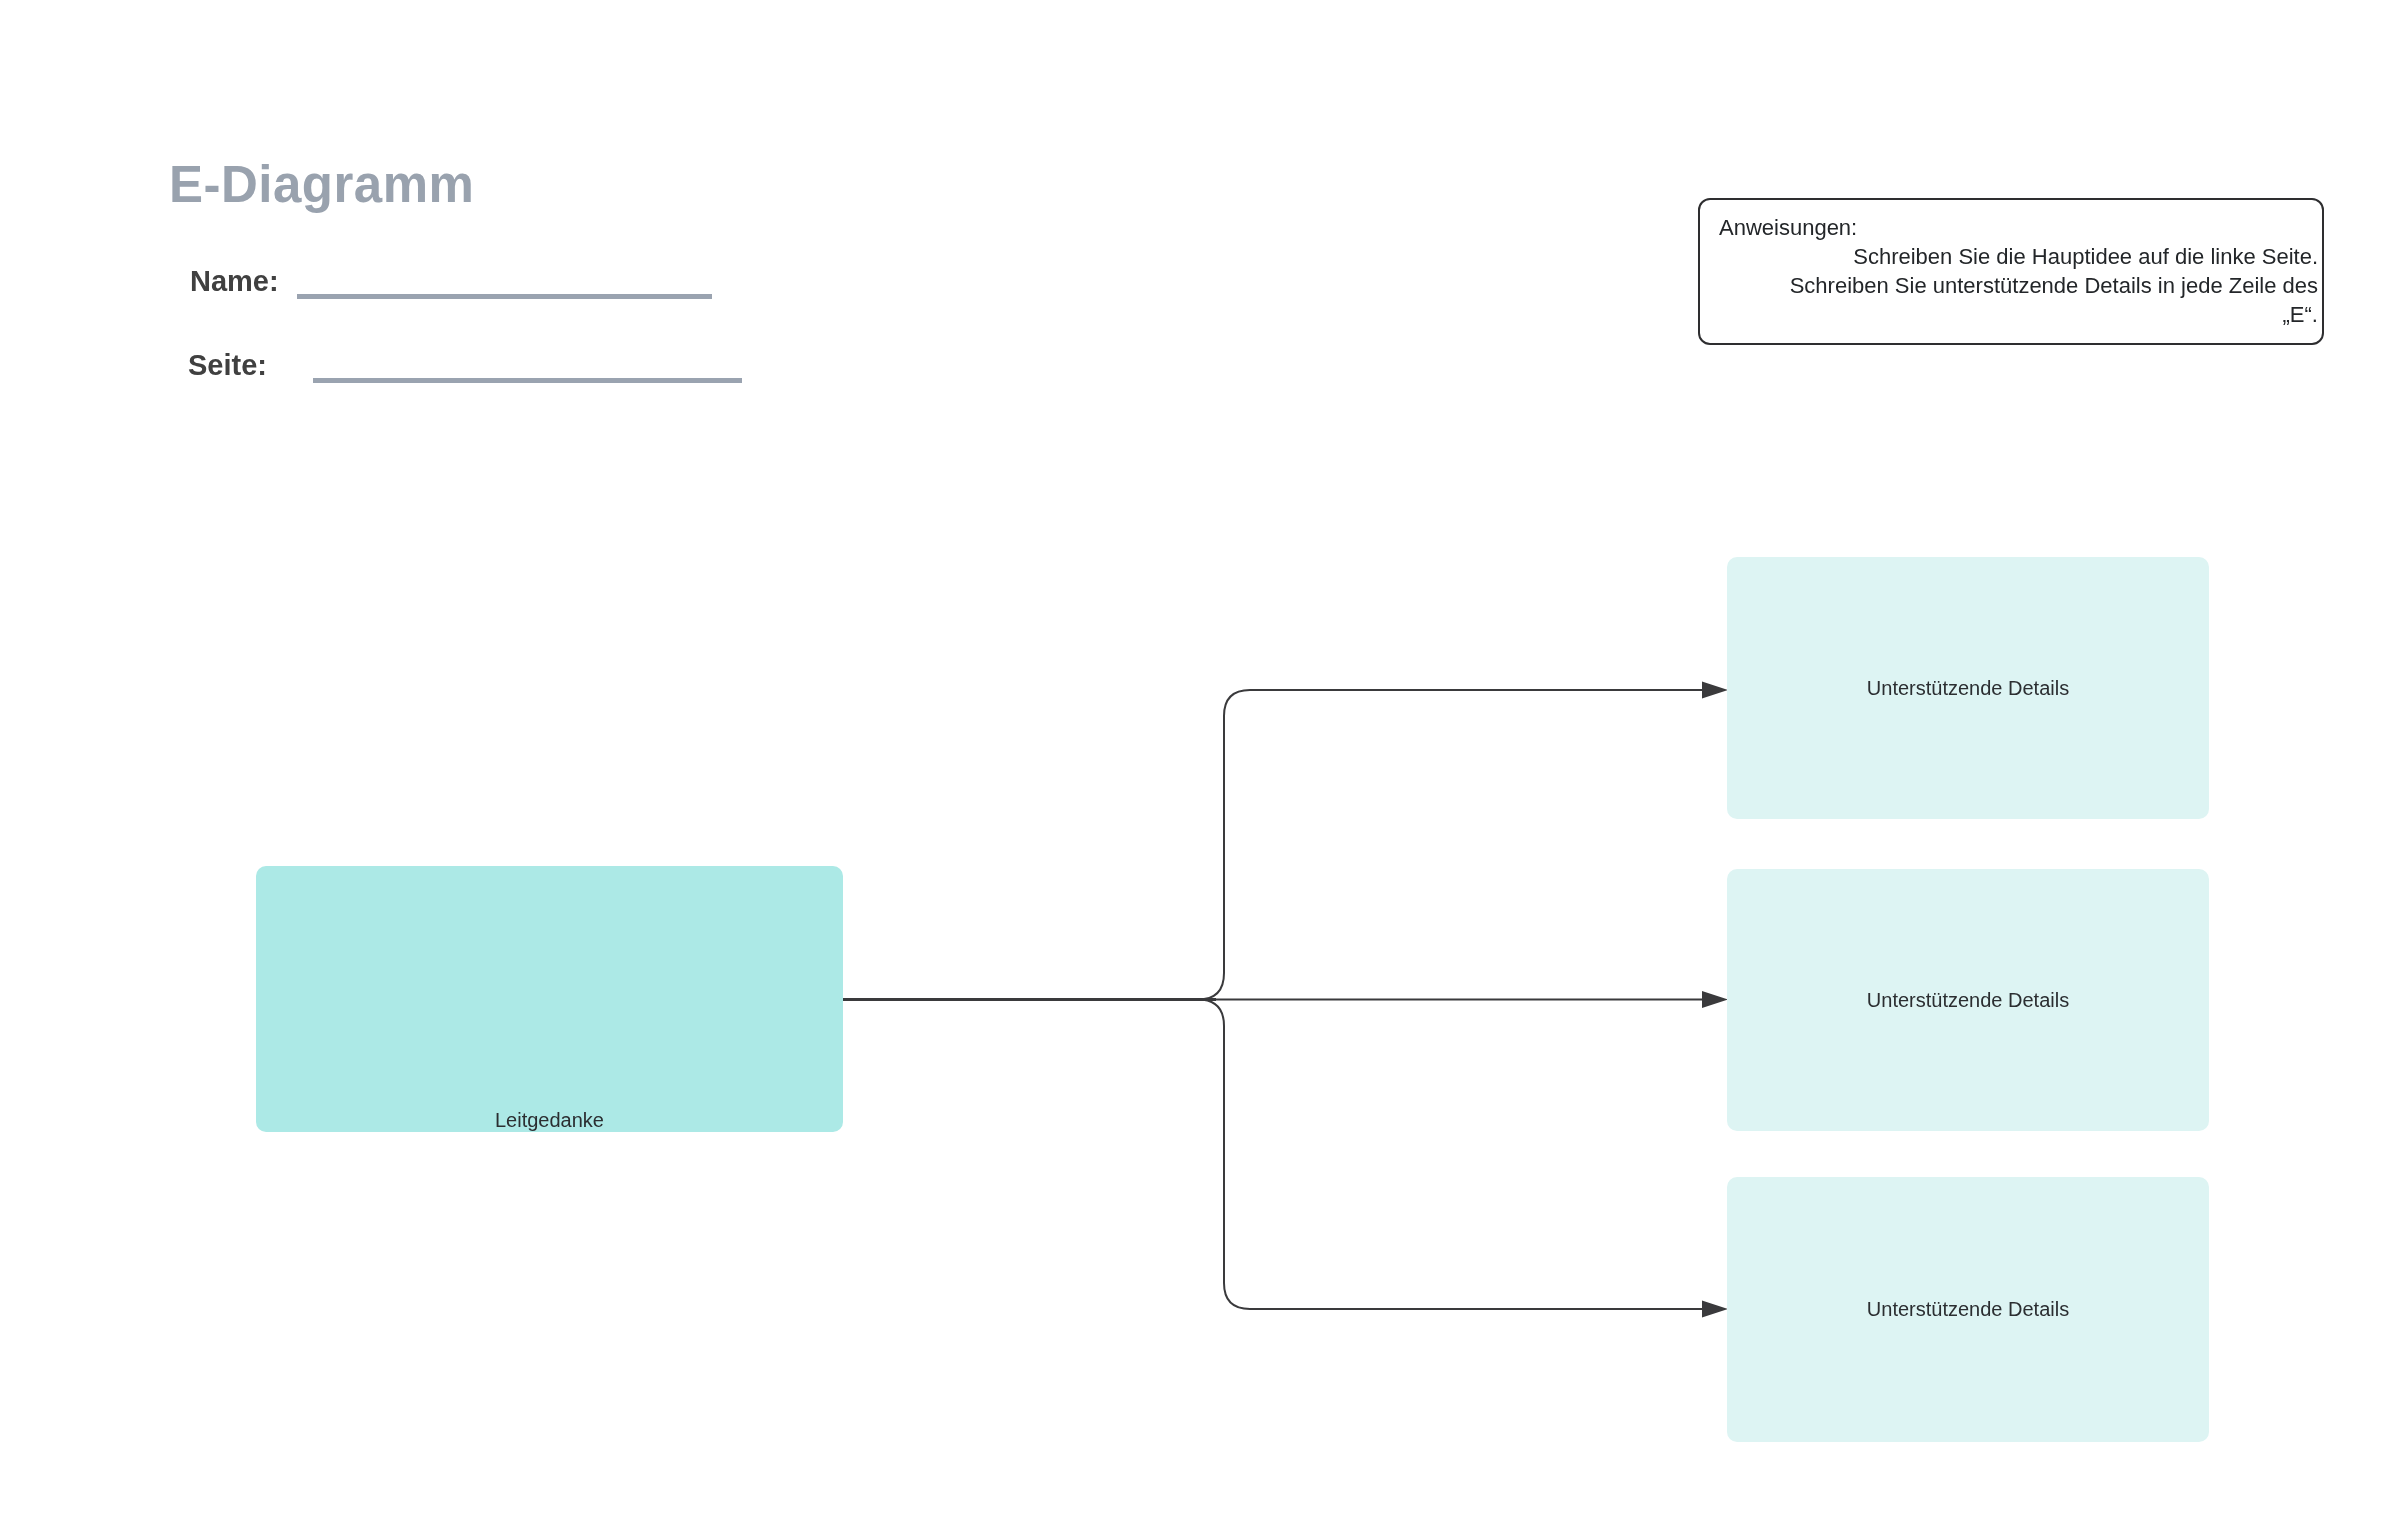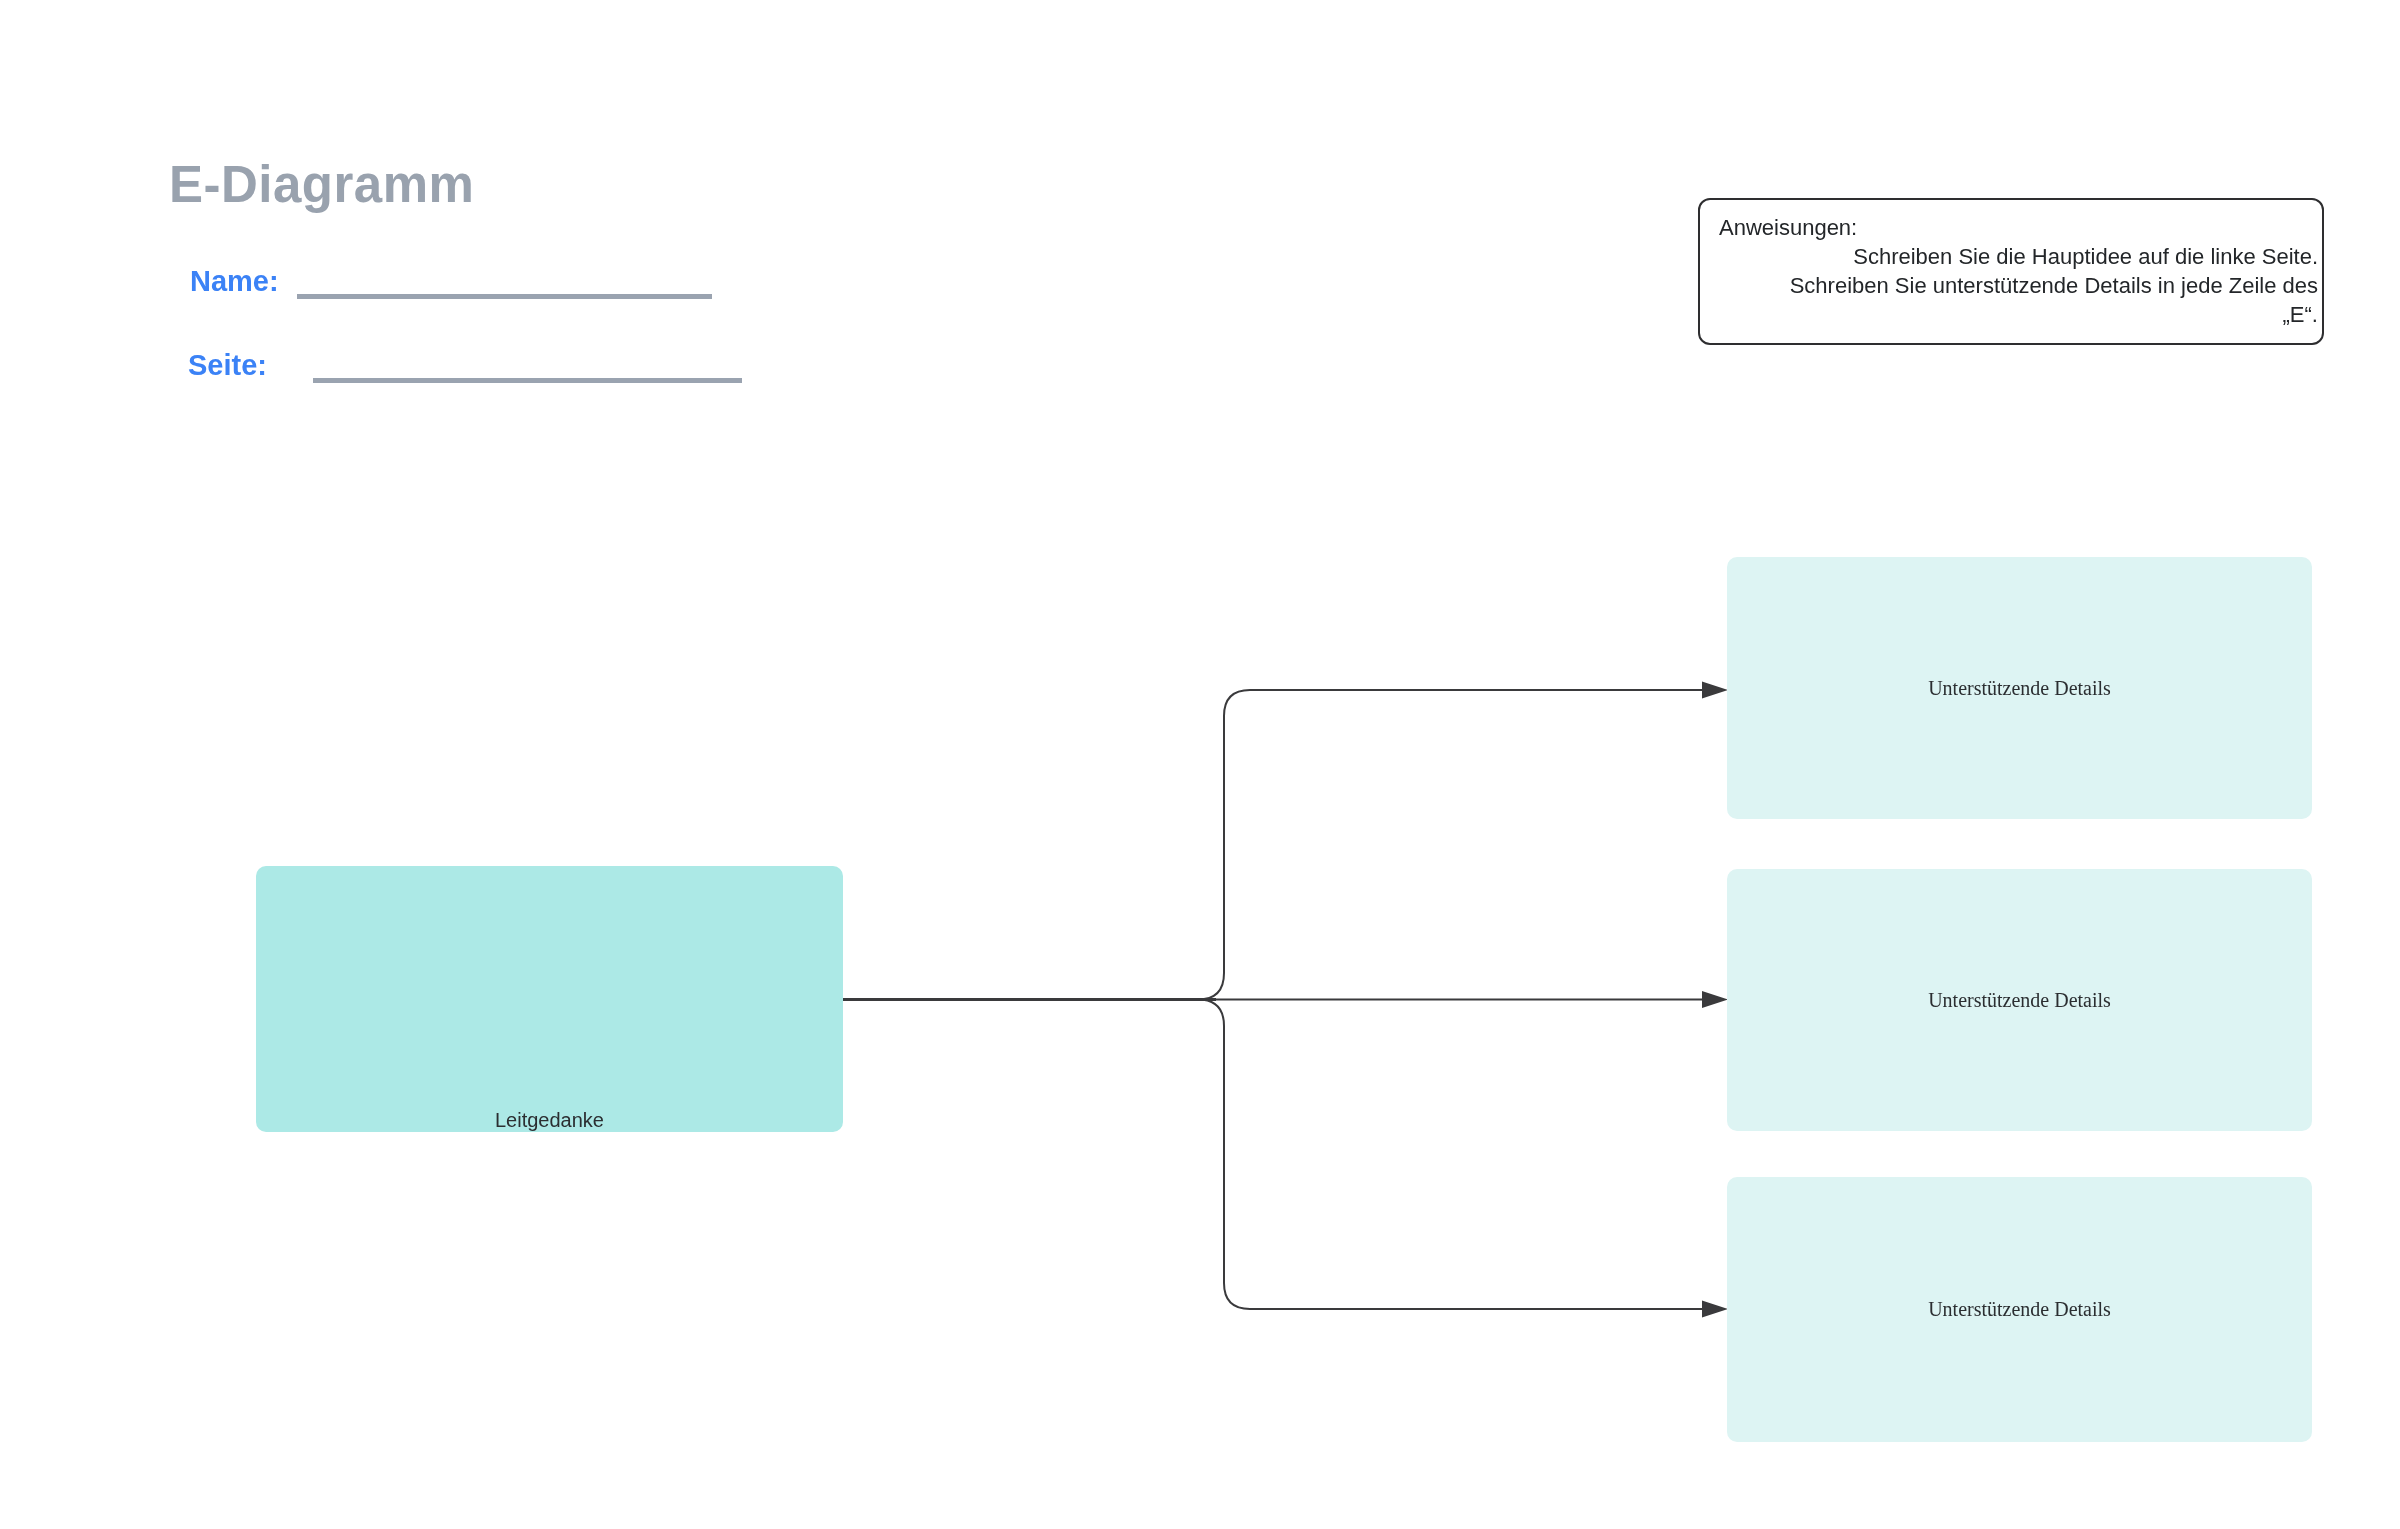--- a/index.html
+++ b/index.html
@@ -25,21 +25,21 @@
     margin: 0;
     font-size: 51px;
     font-weight: 700;
     color: #99A2AE;
     letter-spacing: 0.5px;
   }
   .field-label {
     position: absolute;
     font-size: 29px;
     font-weight: 700;
-    color: #3b82f6;
+    color: #404040;
   }
   .name-label  { left: 190px; top: 265px; }
   .datum-label { left: 188px; top: 349px; }
   .underline {
     position: absolute;
     height: 5px;
     background: #9AA3B0;
   }
   .name-underline  { left: 297px; top: 294px; width: 415px; }
   .datum-underline { left: 313px; top: 378px; width: 429px; }
@@ -93,23 +93,22 @@
   .main-idea {
     left: 256px;
     top: 866px;
     width: 587px;
     height: 266px;
     background: #ACE9E6;
     align-items: flex-end;
   }
   .detail {
     left: 1727px;
-    width: 585px;
+    width: 482px;
     background: #DDF4F3;
-    font-family: Liberation Serif, serif;
   }
   .detail-1 { top: 557px;  height: 262px; }
   .detail-2 { top: 869px;  height: 262px; }
   .detail-3 { top: 1177px; height: 265px; }
 </style>
 </head>
 <body>
 
 <div class="page">
 

